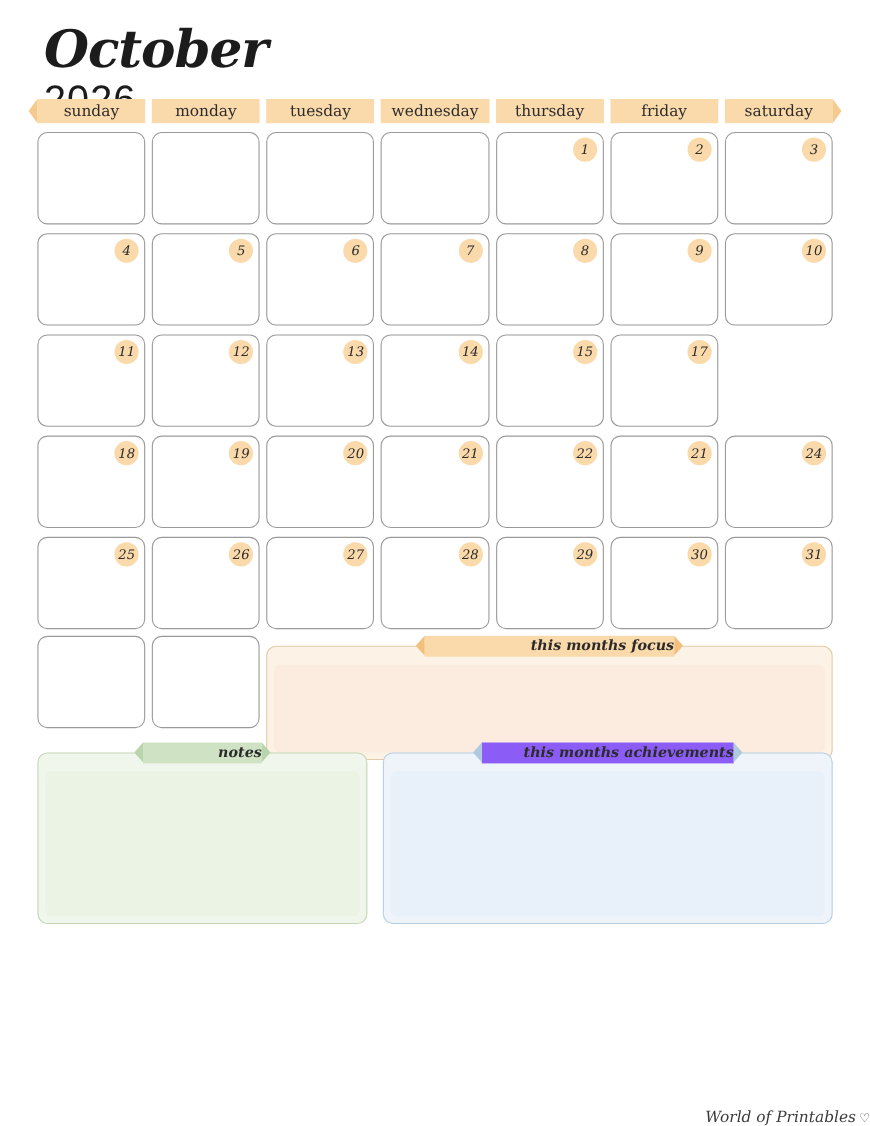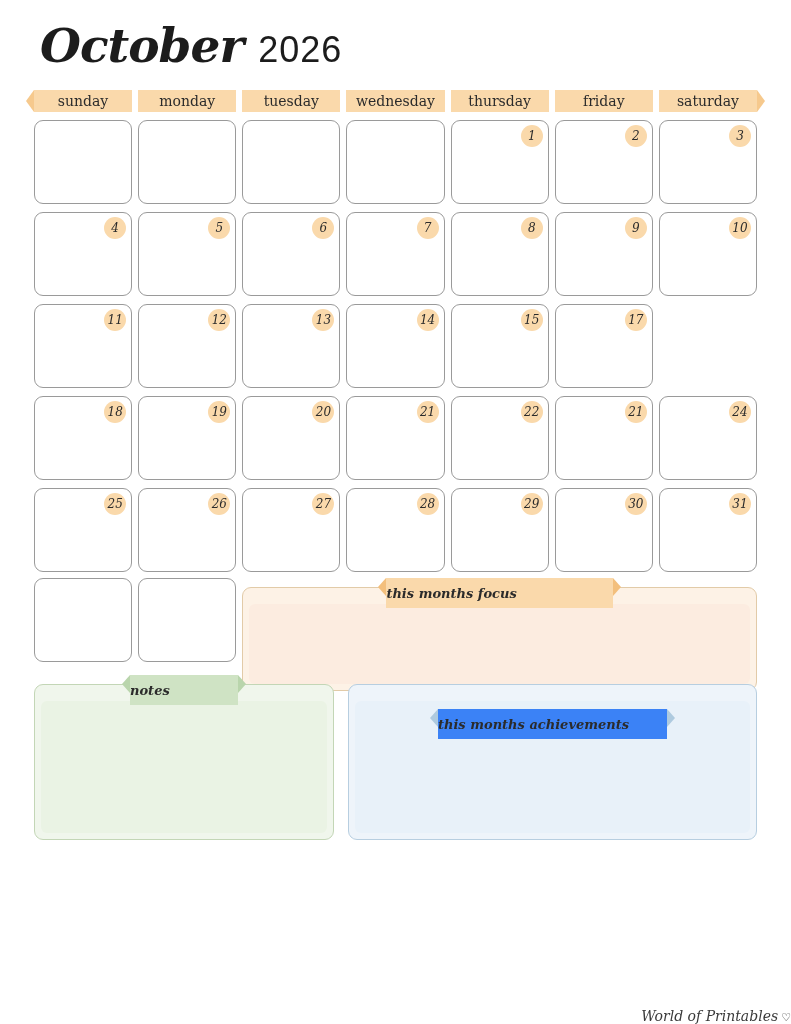--- a/index.html
+++ b/index.html
@@ -21,23 +21,24 @@
     width: 791px;
     height: 1024px;
     box-sizing: border-box;
     padding: 22px 34px 10px 34px;
   }
 
   
   .title-row {
     display: flex;
     align-items: baseline;
-    gap: 15px;
+    gap: 4px;
     padding-left: 6px;
     height: 64px;
+    flex-direction: column;
   }
   .month-name {
     font-family: "DejaVu Serif", serif;
     font-style: italic;
     font-weight: bold;
     font-size: 47px;
     letter-spacing: -1px;
     color: #1c1c1c;
     line-height: 1;
   }
@@ -128,34 +129,34 @@
     gap: 6px;
     margin-top: 6px;
   }
   .focus-wrap {
     grid-column: 3 / span 5;
     position: relative;
   }
   .ribbon {
     position: absolute;
     top: 0;
-    height: 30px;
+    height: 19px;
     display: flex;
     align-items: center;
-    justify-content: flex-start;
+    justify-content: flex-end;
     font-family: "DejaVu Serif", serif;
     font-style: italic;
     font-weight: bold;
     font-size: 13px;
     color: #2b2b2b;
     z-index: 3;
   }
   .ribbon.orange { background: #fad9ab; }
   .ribbon.green  { background: #cfe3c4; }
-  .ribbon.blue   { background: #3b82f6; margin-top: 34px; }
+  .ribbon.blue   { background: #8b5cf6; }
 
   .ribbon .tail-l, .ribbon .tail-r {
     position: absolute;
     top: 0;
     width: 0; height: 0;
     border-top: 9.5px solid transparent;
     border-bottom: 9.5px solid transparent;
   }
   .ribbon .tail-l { left: -8px; }
   .ribbon .tail-r { right: -8px; }

